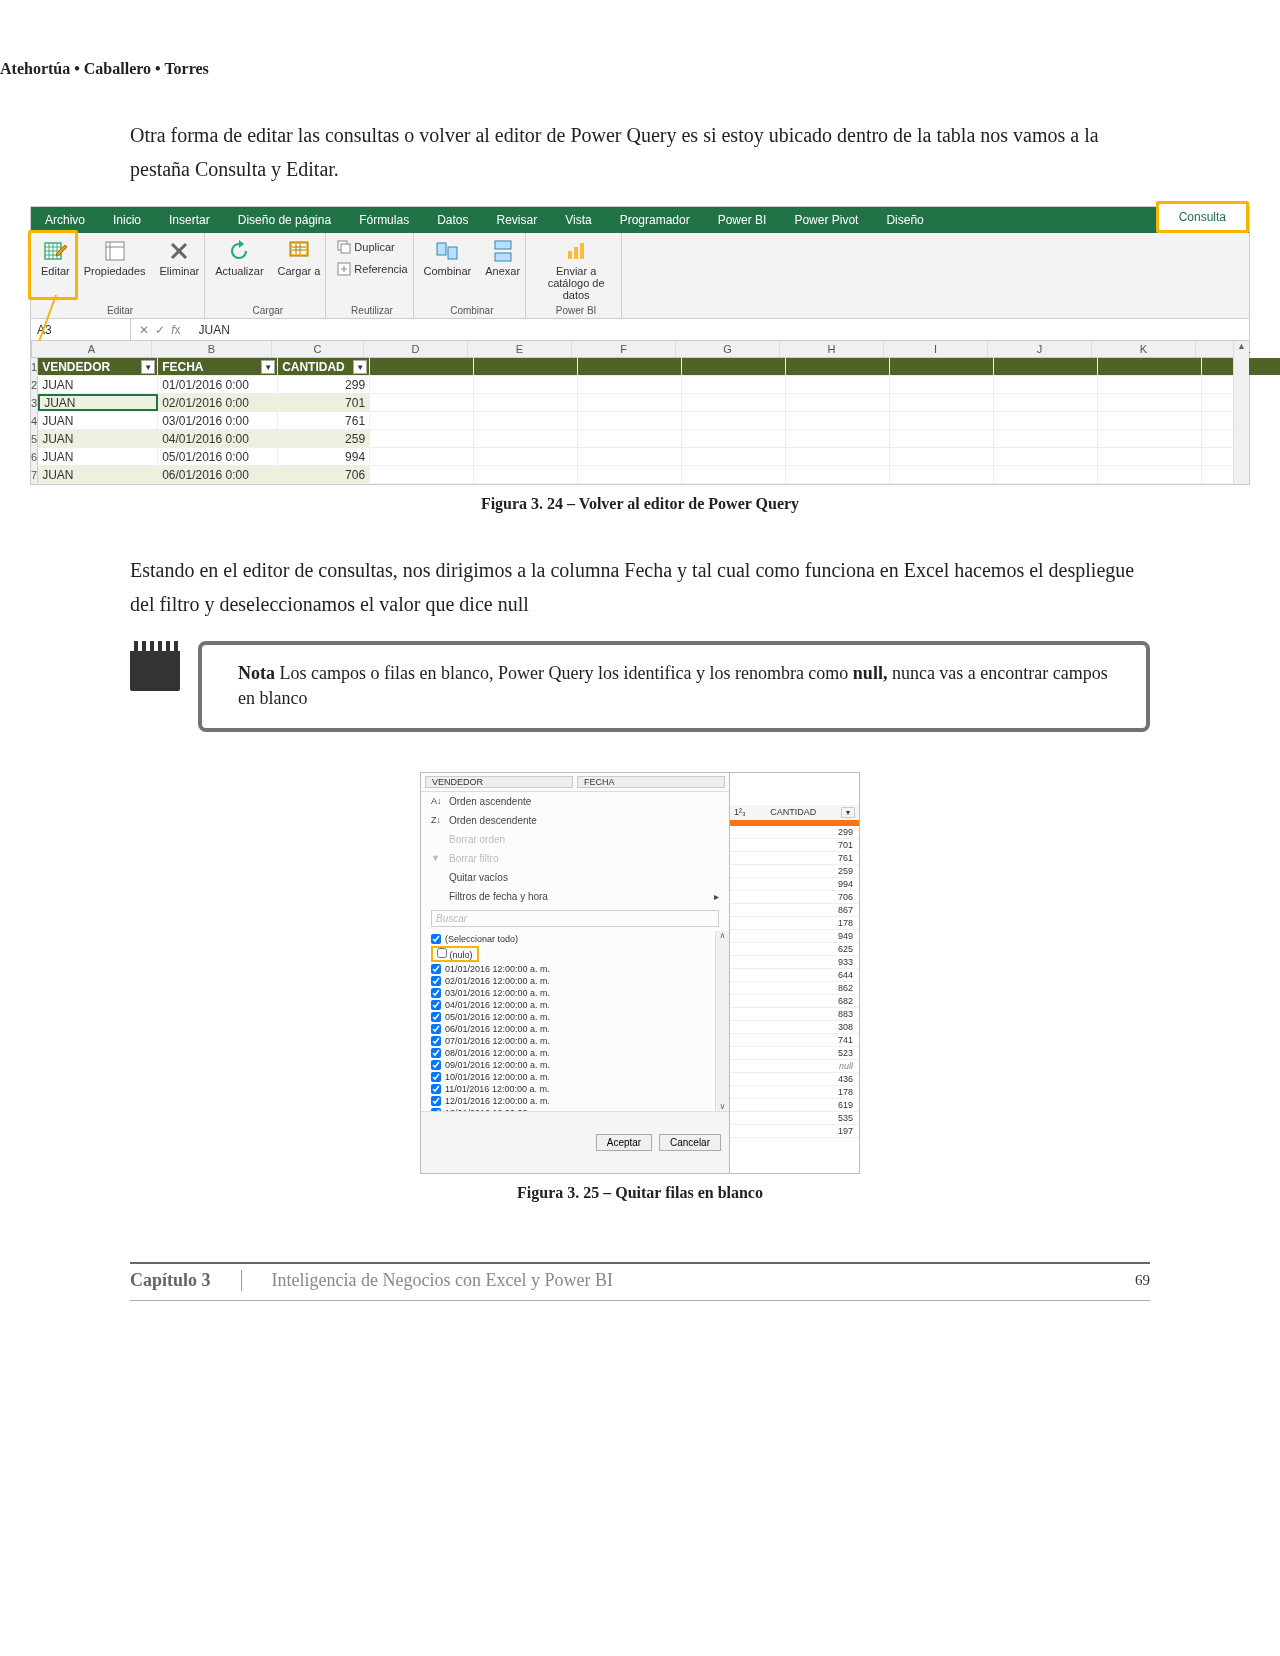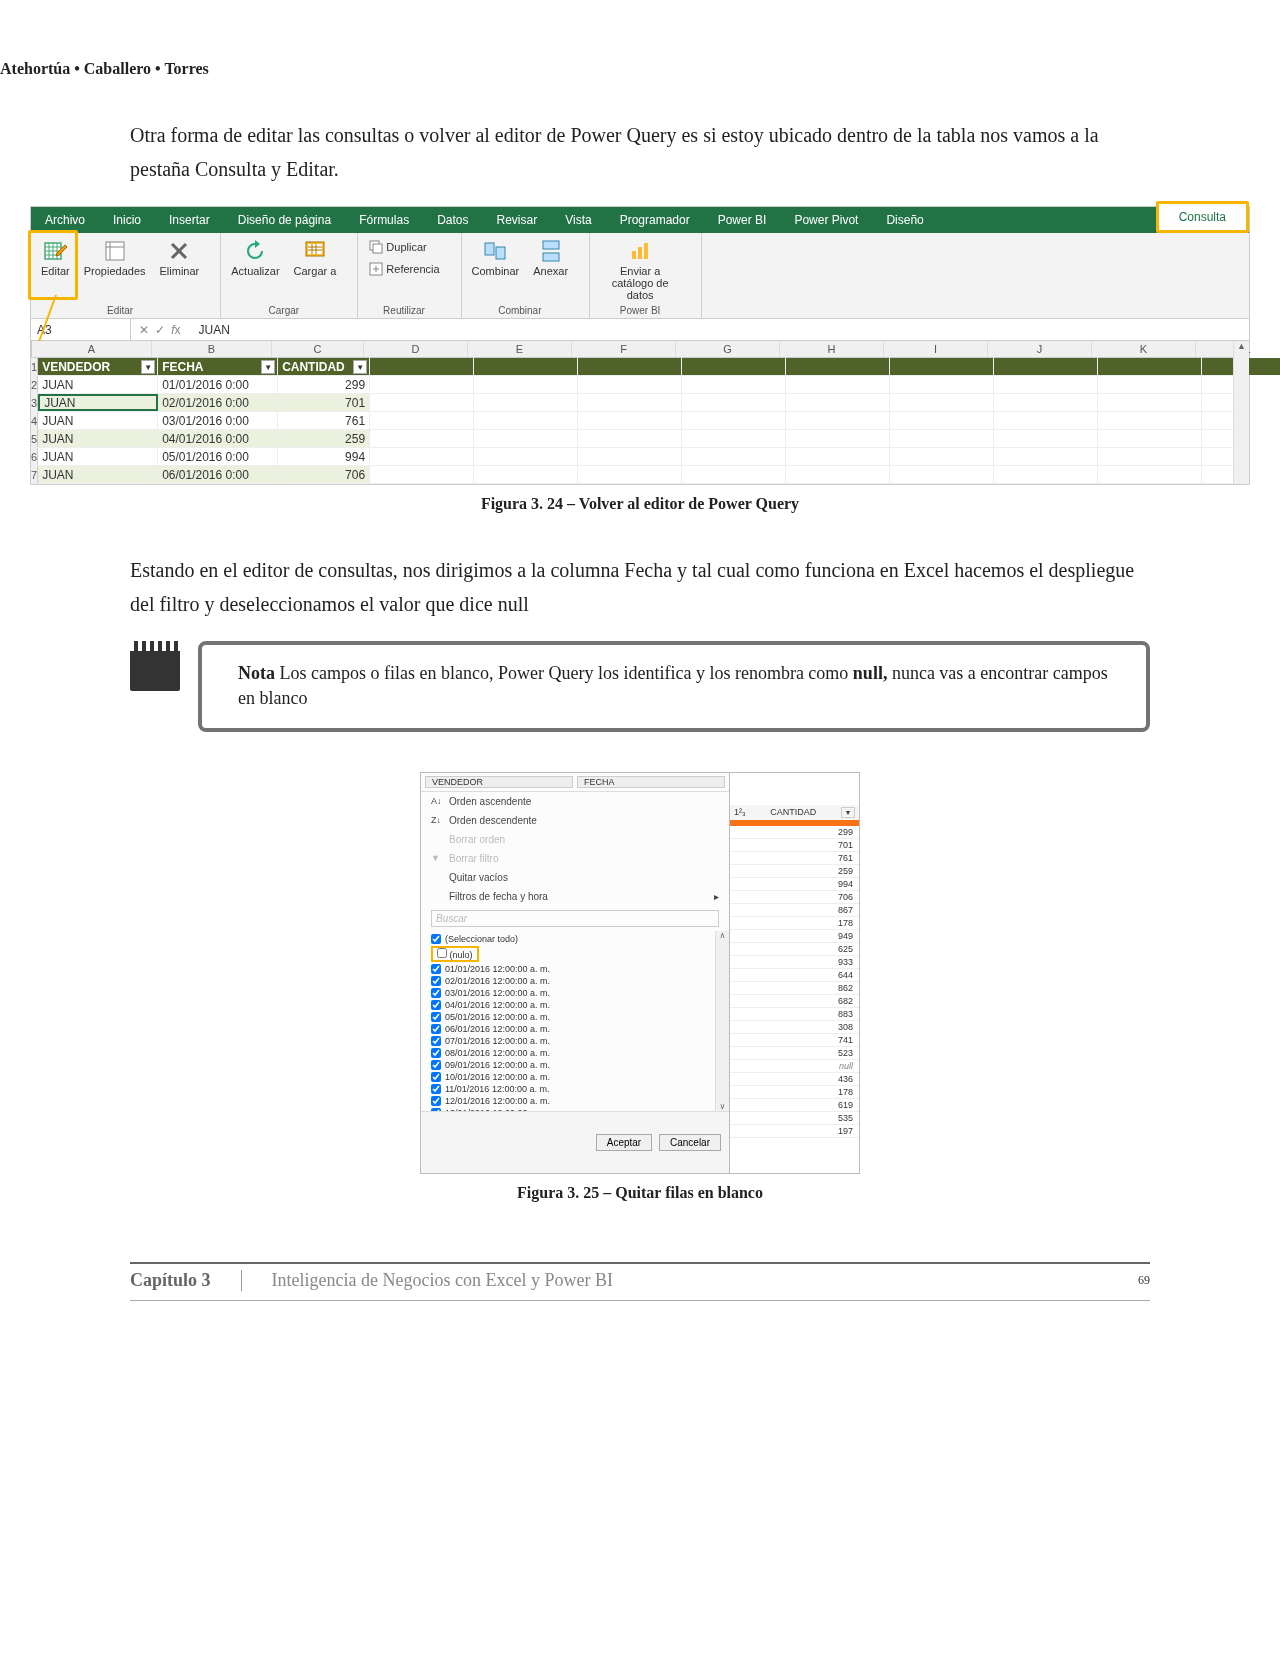--- a/index.html
+++ b/index.html
@@ -60,21 +60,21 @@
   .ribbon-body {
     display: flex;
     background: #f3f3f3;
     border-bottom: 1px solid #ccc;
     min-height: 72px;
     position: relative;
   }
   .ribbon-group {
     border-right: 1px solid #d0d0d0;
     text-align: center;
-    padding: 4px 17px 2px 6px;
+    padding: 4px 1px 2px 6px;
     display: flex;
     flex-direction: column;
     justify-content: space-between;
   }
   .group-icons { display: flex; gap: 6px; justify-content: center; align-items: flex-start; }
   .ribbon-btn { display: flex; flex-direction: column; align-items: center; gap: 2px; font-size: 11px; line-height: 1.1; padding: 2px 4px; }
   .ribbon-btn .ico { width: 24px; height: 24px; }
   .ribbon-btn.small .ico { width: 16px; height: 16px; }
   .ribbon-btn.small { flex-direction: row; align-items: center; font-size: 11px; }
   .group-label { font-size: 10px; color: #555; margin-top: 2px; }
@@ -137,21 +137,21 @@
   .cantidad-head .mini { border:1px solid #ccc; width:14px; text-align:center; font-size:8px; }
   .cantidad-cell { text-align:right; padding:1px 6px; border-bottom:1px solid #eee; font-size:9px; }
   .cantidad-cell.null { color:#888; font-style:italic; }
   .sb { width:14px; background:#f0f0f0; border-left:1px solid #ddd; display:flex; flex-direction:column; justify-content:space-between; font-size:8px; text-align:center; color:#666; }
 
   
   .page-footer { margin: 60px 130px 0 130px; border-top: 2px solid #666; display:flex; align-items:center; padding-top: 6px; position:relative; }
   .page-footer::after { content:""; position:absolute; left:0; right:0; bottom:-10px; border-bottom:1px solid #aaa; }
   .chapter-label { font-weight: bold; color:#666; font-size: 18px; padding-right: 30px; border-right:1px solid #999; }
   .book-title { color:#888; font-size: 18px; padding-left: 30px; flex:1; }
-  .page-num { font-size: 12px; color:#333; }
+  .page-num { font-size: 15px; color:#333; }
 
   
   svg { display:block; }
 </style>
 </head>
 <body>
 
 <div class="page-header">Atehortúa • Caballero • Torres</div>
 
 <p class="body-text">Otra forma de editar las consultas o volver al editor de Power Query es si estoy ubicado dentro de la tabla nos vamos a la pestaña Consulta y Editar.</p>

